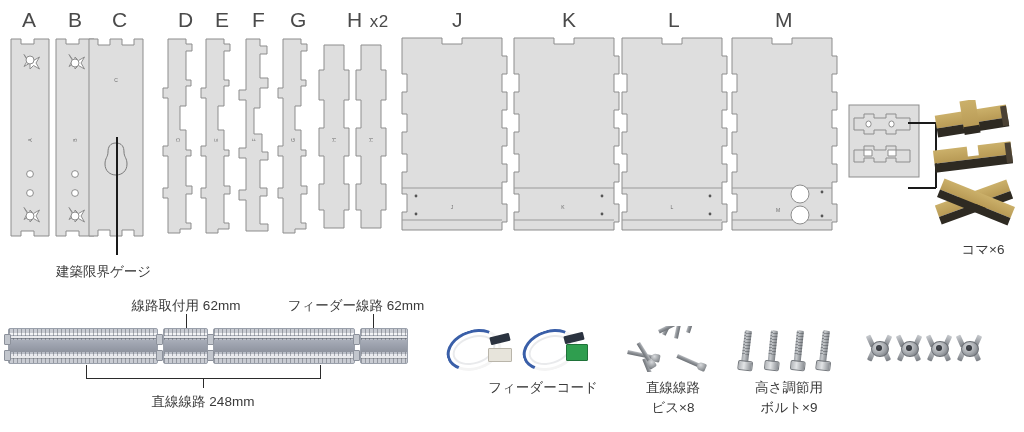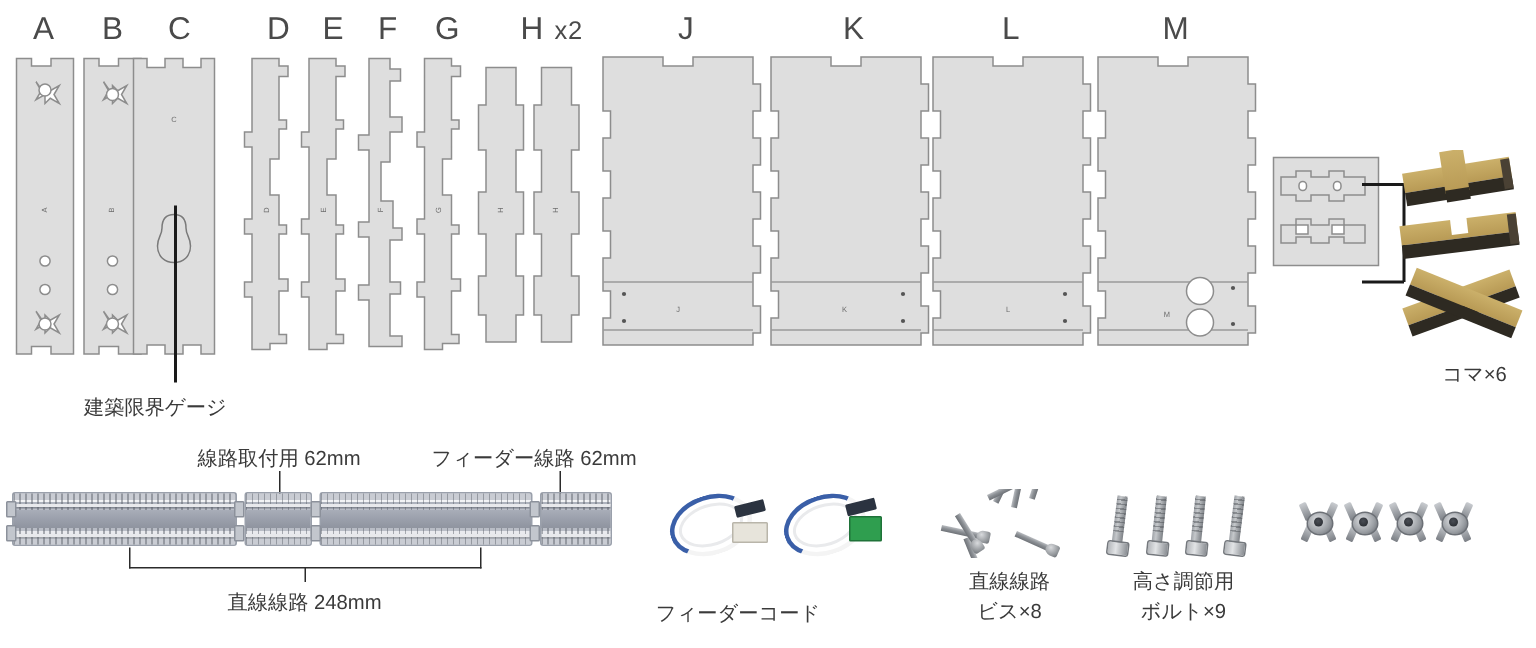--- a/index.html
+++ b/index.html
@@ -469,21 +469,21 @@
     <div class="tnut" style="left:94px;top:6px;width:26px;height:28px;">
       <div class="prong" style="left:2px;top:1px;width:5px;height:12px;transform:rotate(-24deg);"></div>
       <div class="prong" style="left:19px;top:1px;width:5px;height:12px;transform:rotate(24deg);"></div>
       <div class="prong" style="left:3px;top:16px;width:5px;height:11px;transform:rotate(24deg);"></div>
       <div class="prong" style="left:18px;top:16px;width:5px;height:11px;transform:rotate(-24deg);"></div>
       <div class="tnut-body" style="left:5px;top:7px;width:16px;height:14px;"></div>
       <div class="tnut-hole" style="left:10px;top:11px;width:6px;height:6px;"></div>
     </div>
   </div>
 
-  <div class="lbl-block" style="left:492px;top:378px;margin-top:21px;">
+  <div class="lbl-block" style="left:543px;top:378px;">
     <div>フィーダーコード</div>
   </div>
   <div class="lbl-block" style="left:673px;top:378px;">
     <div>直線線路</div>
     <div>ビス×8</div>
   </div>
   <div class="lbl-block" style="left:789px;top:378px;">
     <div>高さ調節用</div>
     <div>ボルト×9</div>
   </div>

